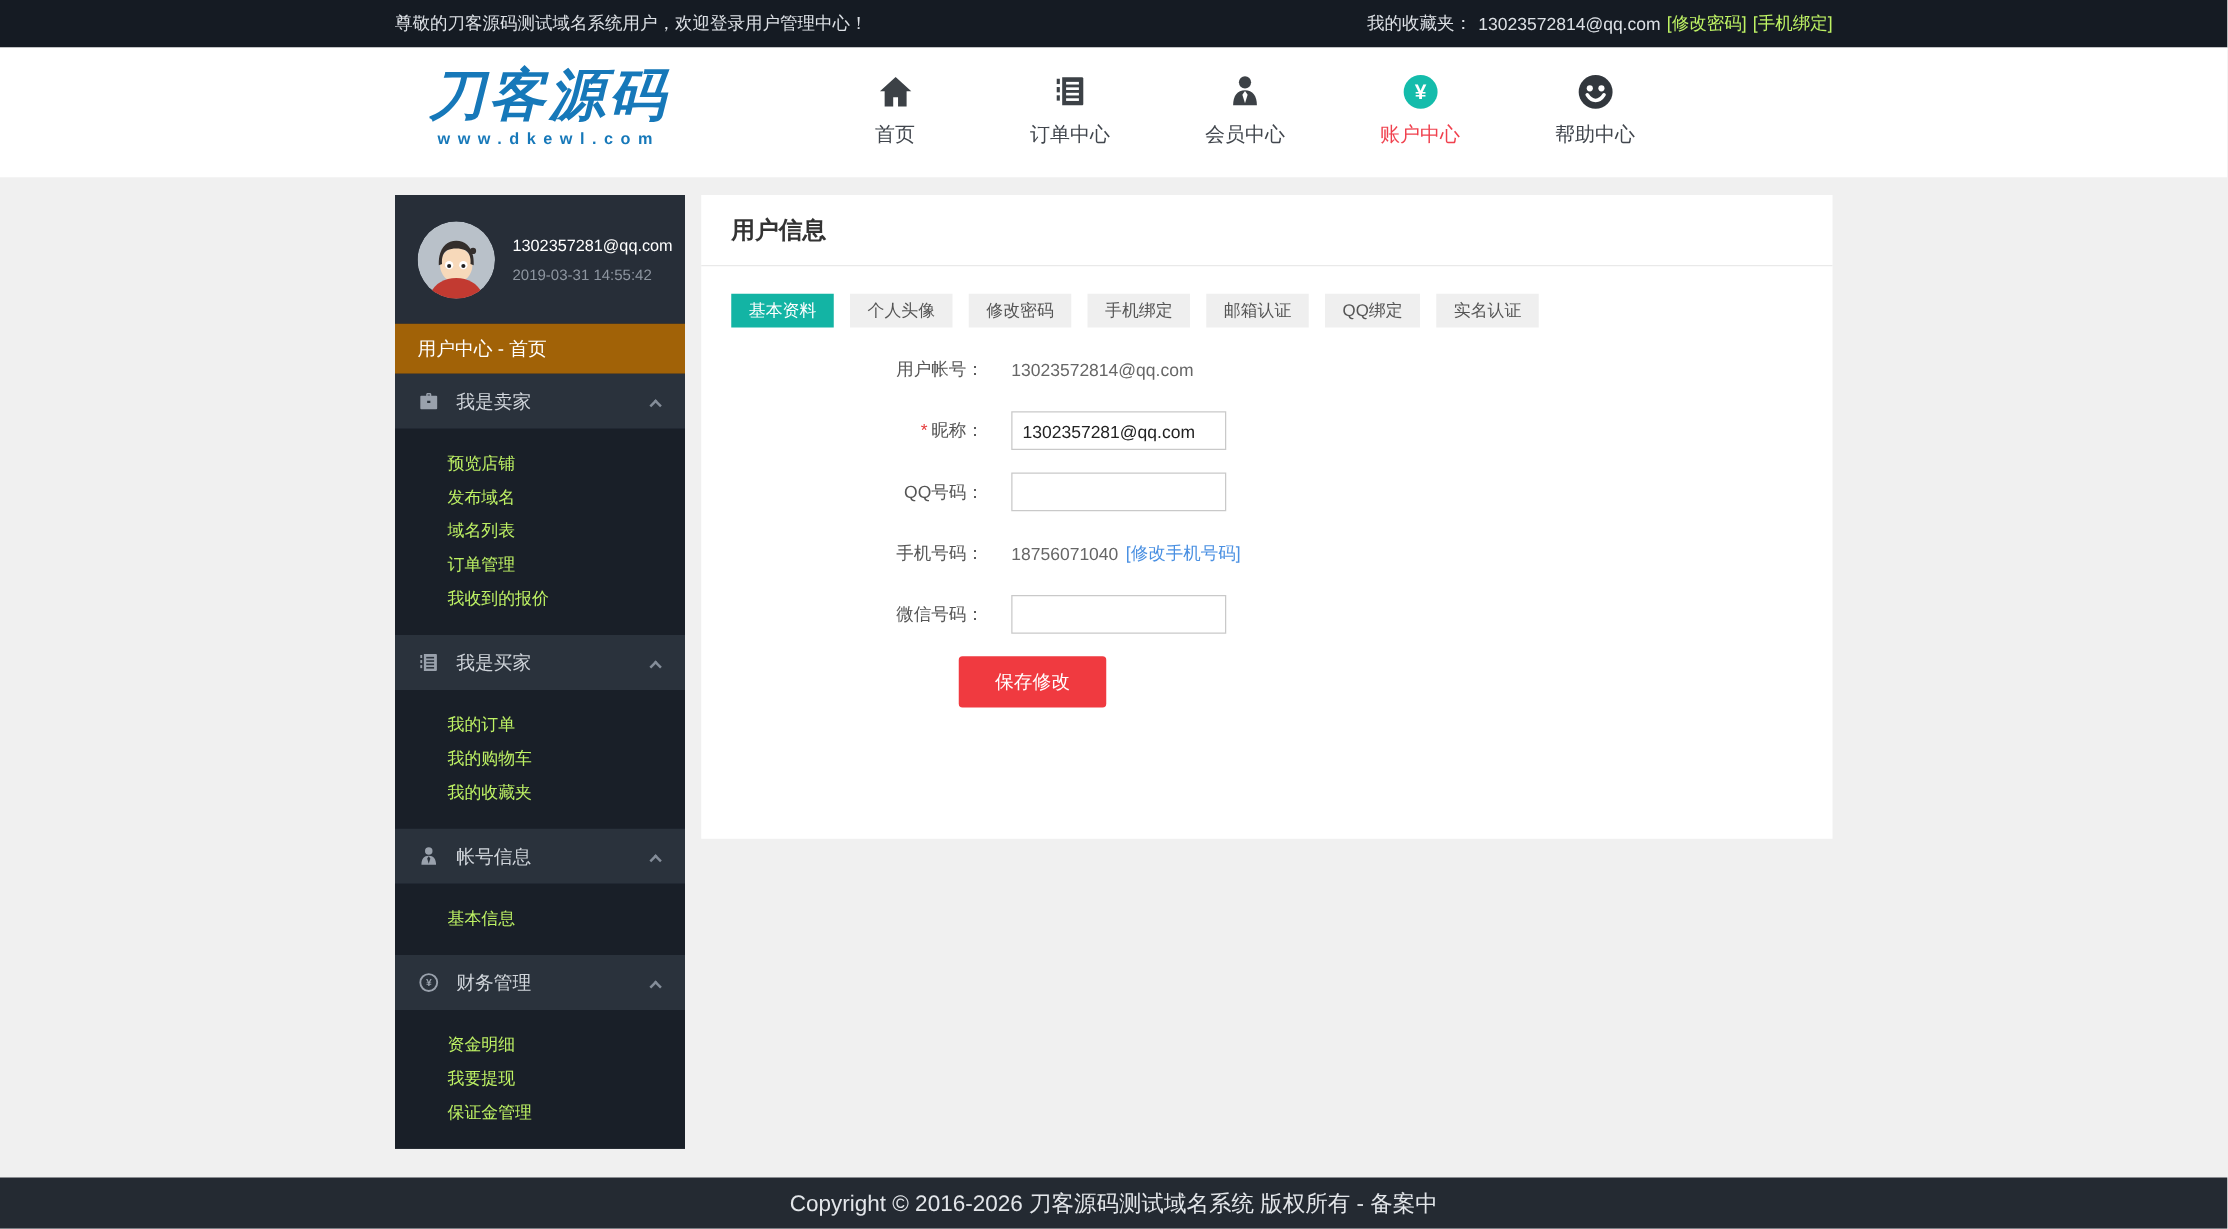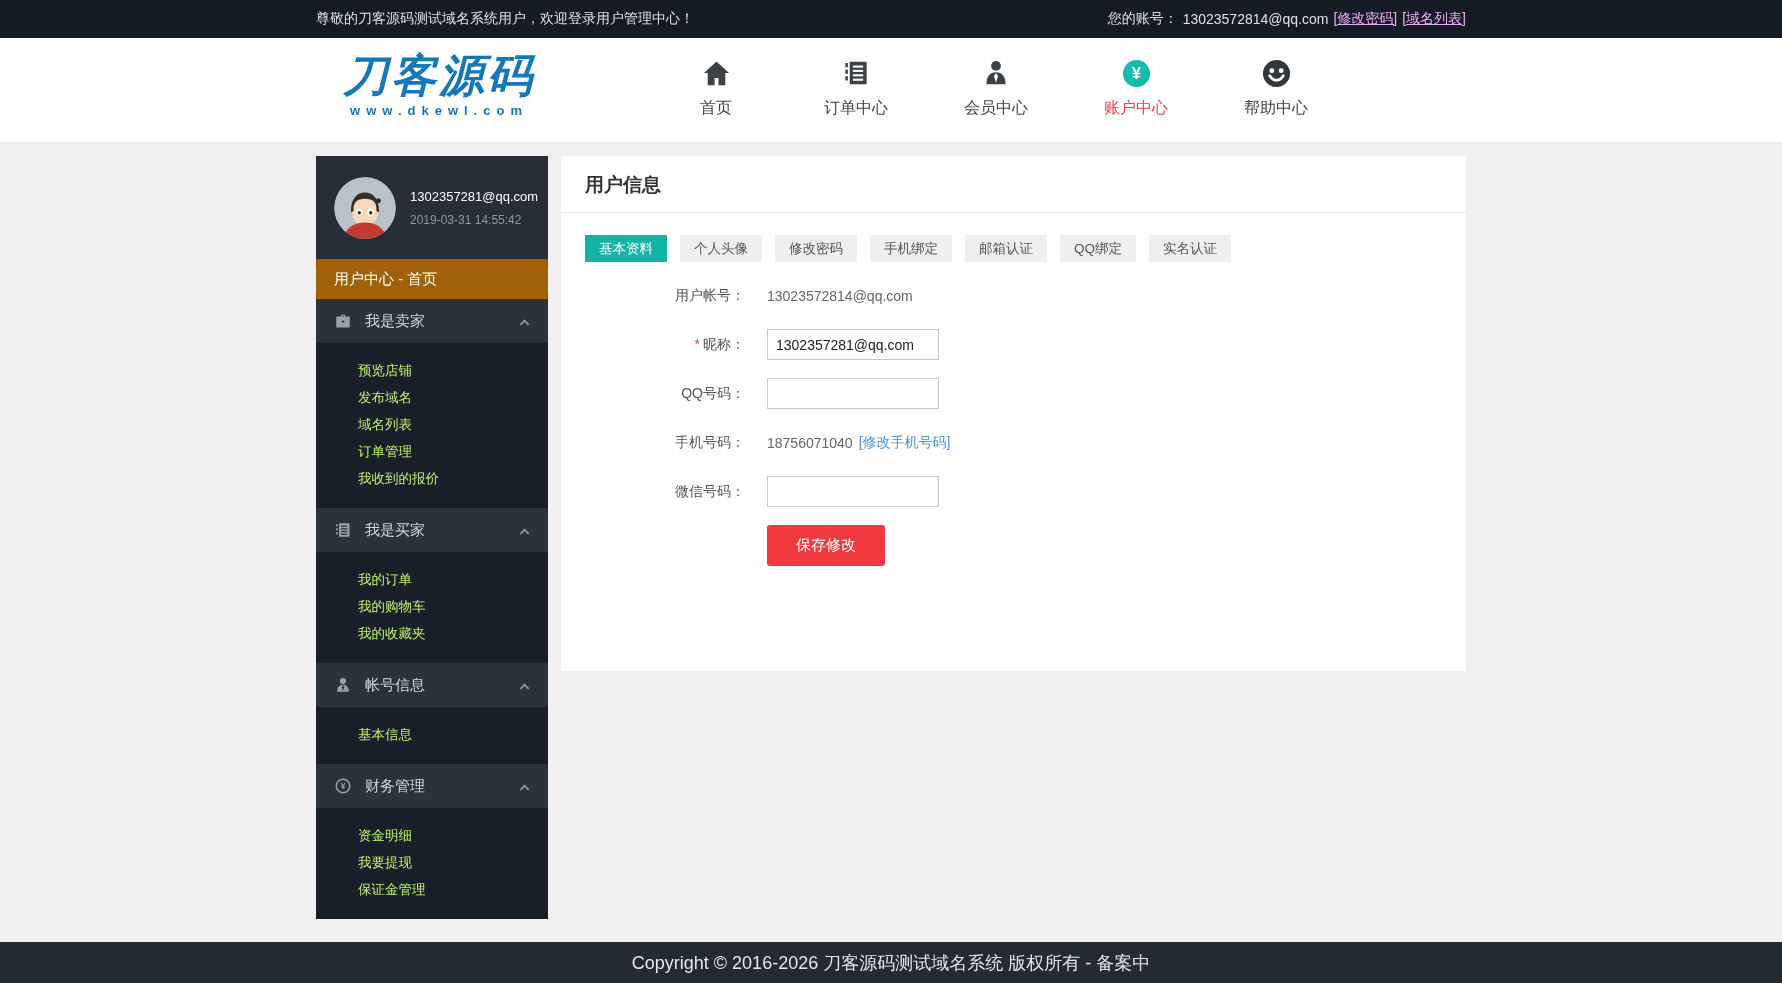--- a/index.html
+++ b/index.html
@@ -5,21 +5,21 @@
   * { margin:0; padding:0; box-sizing:border-box; }
   html,body { width:1782px; height:983px; }
   body { font-family:"Liberation Sans","DejaVu Sans",sans-serif; background:#f0f0f0; overflow:hidden; }
   a { text-decoration:none; }
   .shell { width:1150px; margin:0 auto; }
 
   
   .topbar { height:38px; background:#151b23; display:flex; align-items:center; }
   .topbar-inner { display:flex; justify-content:space-between; align-items:center; font-size:14px; color:#dde1e6;gap:40px; }
   .topbar-right { display:flex; gap:5px; align-items:center; }
-  .topbar-right a { color:#f0abfc; cursor:pointer;text-decoration:underline; }
+  .topbar-right a { color:#bef264; cursor:pointer; }
 
   
   .header { height:104px; background:#ffffff; }
   .header-inner { position:relative; height:100%; }
   .logo { position:absolute; left:6px; top:12px; width:234px; text-align:center; cursor:pointer; }
   .logo-title { font-size:45px; font-weight:bold; font-style:italic; color:#1678b9; letter-spacing:3px; line-height:1.15; }
   .logo-sub { font-size:13px; font-weight:bold; color:#1678b9; letter-spacing:6px; margin-top:1px; }
   .nav { position:absolute; left:330px; top:17px; display:flex; }
   .nav-item { width:140px; text-align:center; cursor:pointer; }
   .nav-icon { height:36px; display:flex; align-items:center; justify-content:center; }
@@ -43,43 +43,43 @@
   .submenu li { height:27px; line-height:27px; padding-left:42px; font-size:13.5px; color:#bef264; cursor:pointer; }
 
   
   .main-panel { width:905px; background:#ffffff; height:515px; }
   .panel-title { height:57px; line-height:57px; padding:0 24px; font-size:19px; font-weight:bold; color:#333; border-bottom:1px solid #e9e9e9; }
   .tabs { display:flex; gap:13px; margin:22px 24px 0; }
   .tab { height:27px; line-height:27px; padding:0 14px; background:#efefef; color:#555; font-size:13.5px; cursor:pointer; white-space:nowrap; }
   .tab.active { background:#13b4a4; color:#fff; }
   .form { margin-top:18px; }
   .form-row { display:flex; align-items:center; margin-bottom:18px; min-height:31px; }
-  .form-label { width:184px; text-align:right; font-size:14px; color:#555; flex:none; }
+  .form-label { width:184px; text-align:right; font-size:14px; color:#555; flex:none;margin-left:42px; }
   .req { color:#e53c3c; margin-right:3px; }
   .form-value { margin-left:22px; font-size:14px; color:#666; display:flex; align-items:center; gap:6px; }
   .text-input { width:172px; height:31px; border:1px solid #c9c9c9; padding:0 8px; font-size:14px; color:#222; font-family:inherit; background:#fff; }
   .link { color:#4a90e2; cursor:pointer; }
   .save-btn { margin-left:206px; width:118px; height:41px; background:#f03a40; color:#fff; border:none; border-radius:3px; font-size:15px; cursor:pointer; font-family:inherit; }
 
   
   .footer { height:41px; background:#242a32; color:#e3e6ea; font-size:18px; display:flex; align-items:center; justify-content:center; }
 
   .icon svg { display:block; }
 </style>
 </head>
 <body>
 
 <div class="topbar">
   <div class="shell topbar-inner">
     <span>尊敬的刀客源码测试域名系统用户，欢迎登录用户管理中心！</span>
     <span class="topbar-right">
-      <span>您的账号：</span>
+      <span>我的收藏夹：</span>
       <span>13023572814@qq.com</span>
       <a>[修改密码]</a>
-      <a>[域名列表]</a>
+      <a>[手机绑定]</a>
     </span>
   </div>
 </div>
 
 <div class="header">
   <div class="shell header-inner">
     <div class="logo">
       <div class="logo-title">刀客源码</div>
       <div class="logo-sub">www.dkewl.com</div>
     </div>

